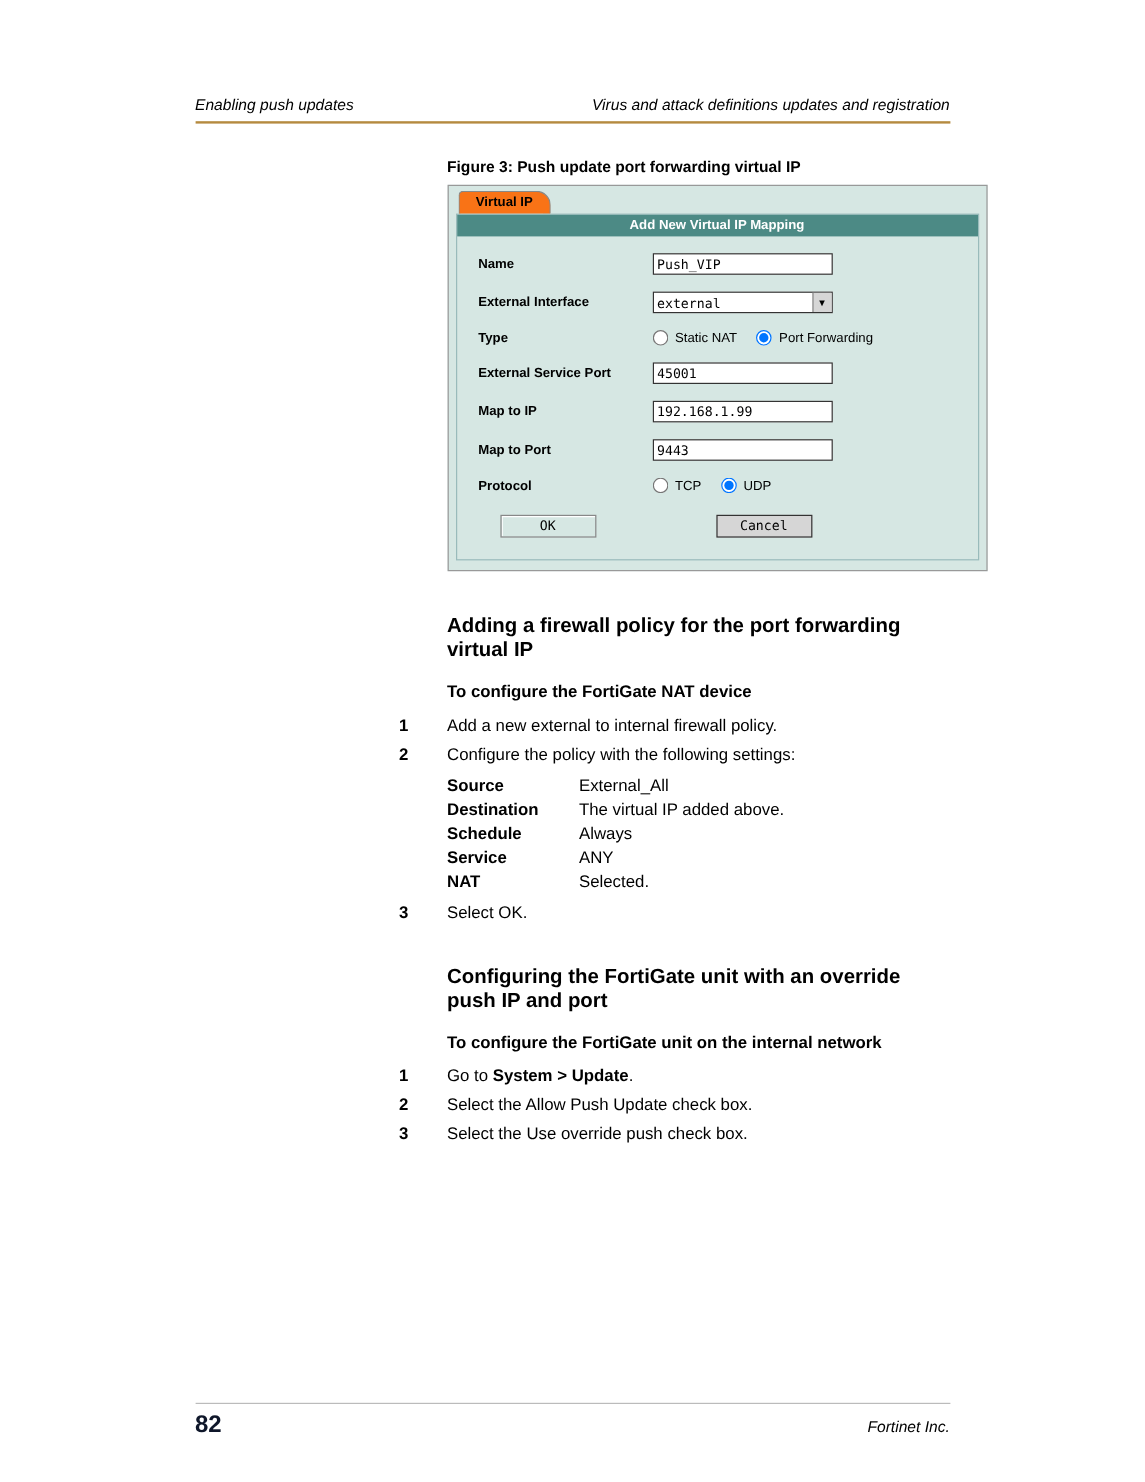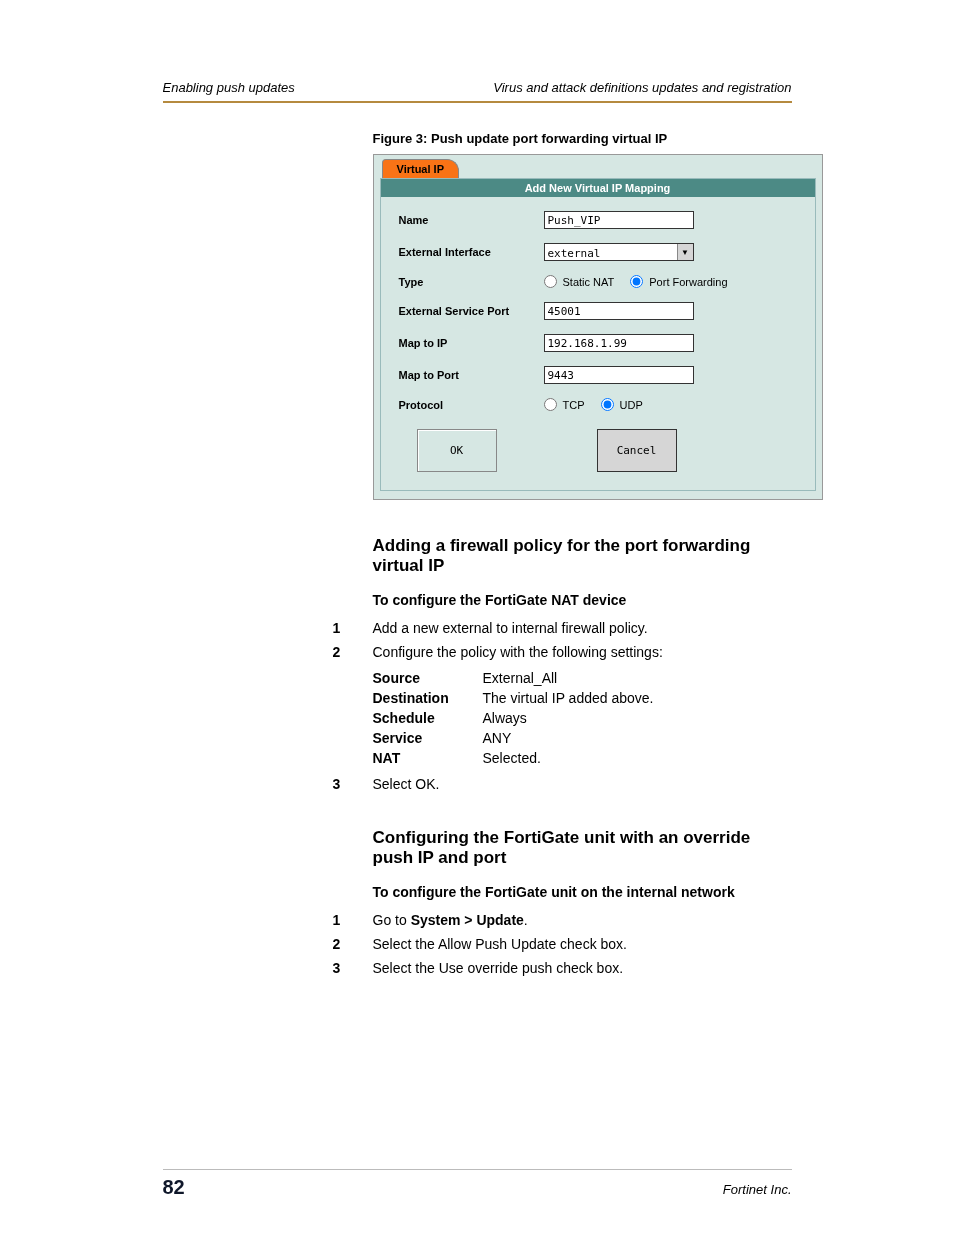--- a/index.html
+++ b/index.html
@@ -109,21 +109,21 @@
   }
   .radio-set { display: flex; align-items: center; gap: 4px; font-size: 11px; }
   .radio-set input { margin: 0 2px 0 0; }
   .radio-set label { margin-right: 12px; }
   .btn-row { display: flex; gap: 100px; padding: 4px 18px; }
   .btn {
     font-family: monospace;
     font-size: 11px;
     background: #d6d6d6;
     border: 1px solid #333;
-    padding: 14px 0;
+    padding: 2px 0;
     width: 80px;
     text-align: center;
     cursor: pointer;
   }
   .btn.ok { background: #d6e7e3; border: 1px solid #888; box-shadow: 1px 1px 0 #fff inset; }
 
   
   .section-h { font-weight: bold; font-size: 17px; margin: 36px 0 16px 210px; }
   .sub-h { font-weight: bold; font-size: 14px; margin: 0 0 12px 210px; }
   .step-row { display: flex; margin: 0 0 8px 170px; }

